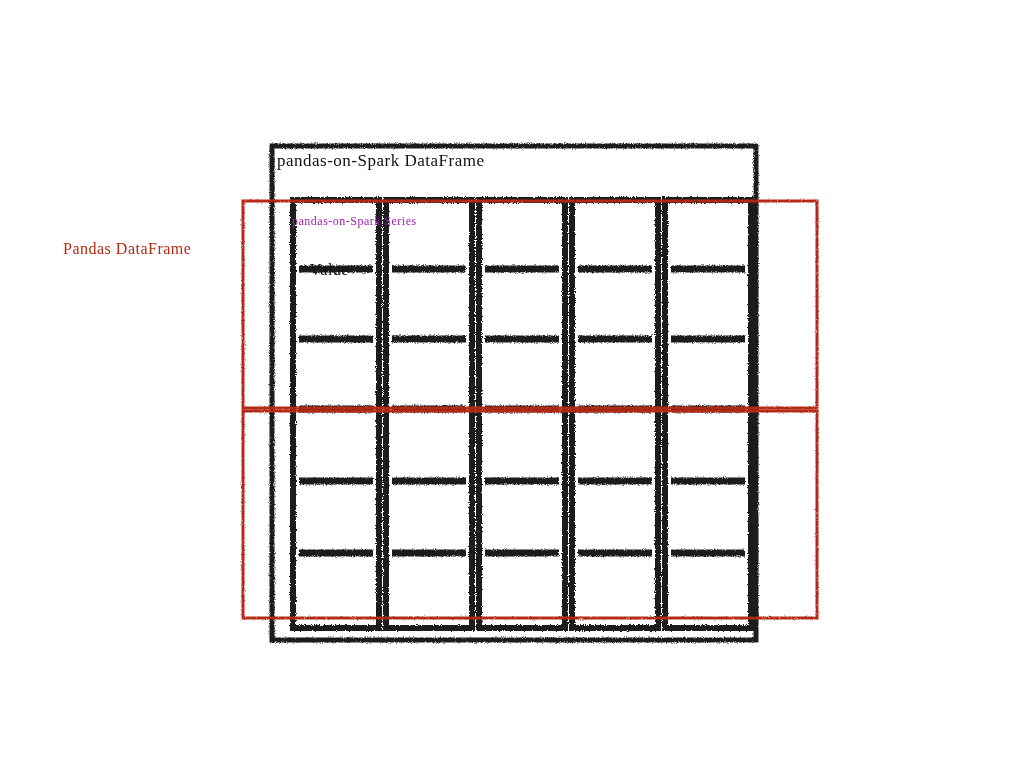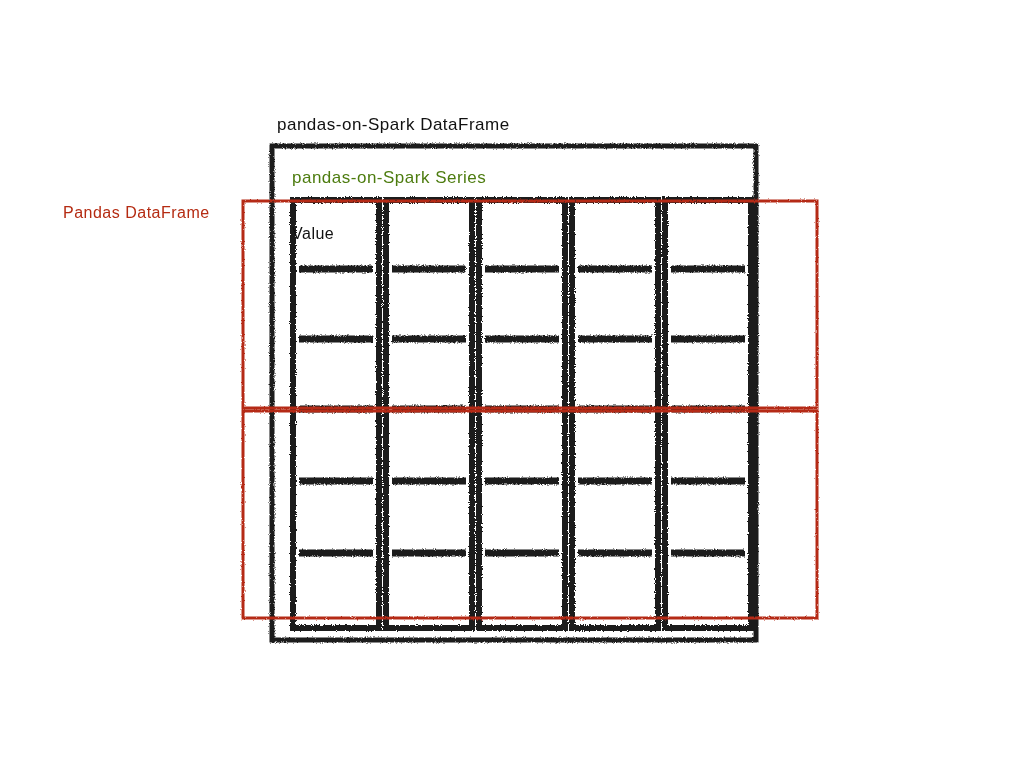--- a/index.html
+++ b/index.html
@@ -17,37 +17,38 @@
 
   #canvas {
     position: absolute;
     inset: 0;
   }
 
   
   .label {
     position: absolute;
     white-space: nowrap;
-    font-family: Liberation Sans, sans-serif;
+    font-family: Liberation Serif, serif;
     letter-spacing: 0.5px;
+    margin-top: 36px;
   }
   #label-outer {
     left: 277px;
     top: 115px;
     font-size: 17px;
     color: #111111;
   }
   #label-series {
     left: 292px;
-    top: 168px;
-    font-size: 17px;
-    color: #4d7c0f;
+    top: 178px;
+    font-size: 12px;
+    color: #a21caf;
   }
   #label-value {
-    left: 292px;
+    left: 310px;
     top: 225px;
     font-size: 16px;
     color: #111111;
   }
   #label-pandas {
     left: 63px;
     top: 204px;
     font-size: 16px;
     color: #b52b12;
   }

